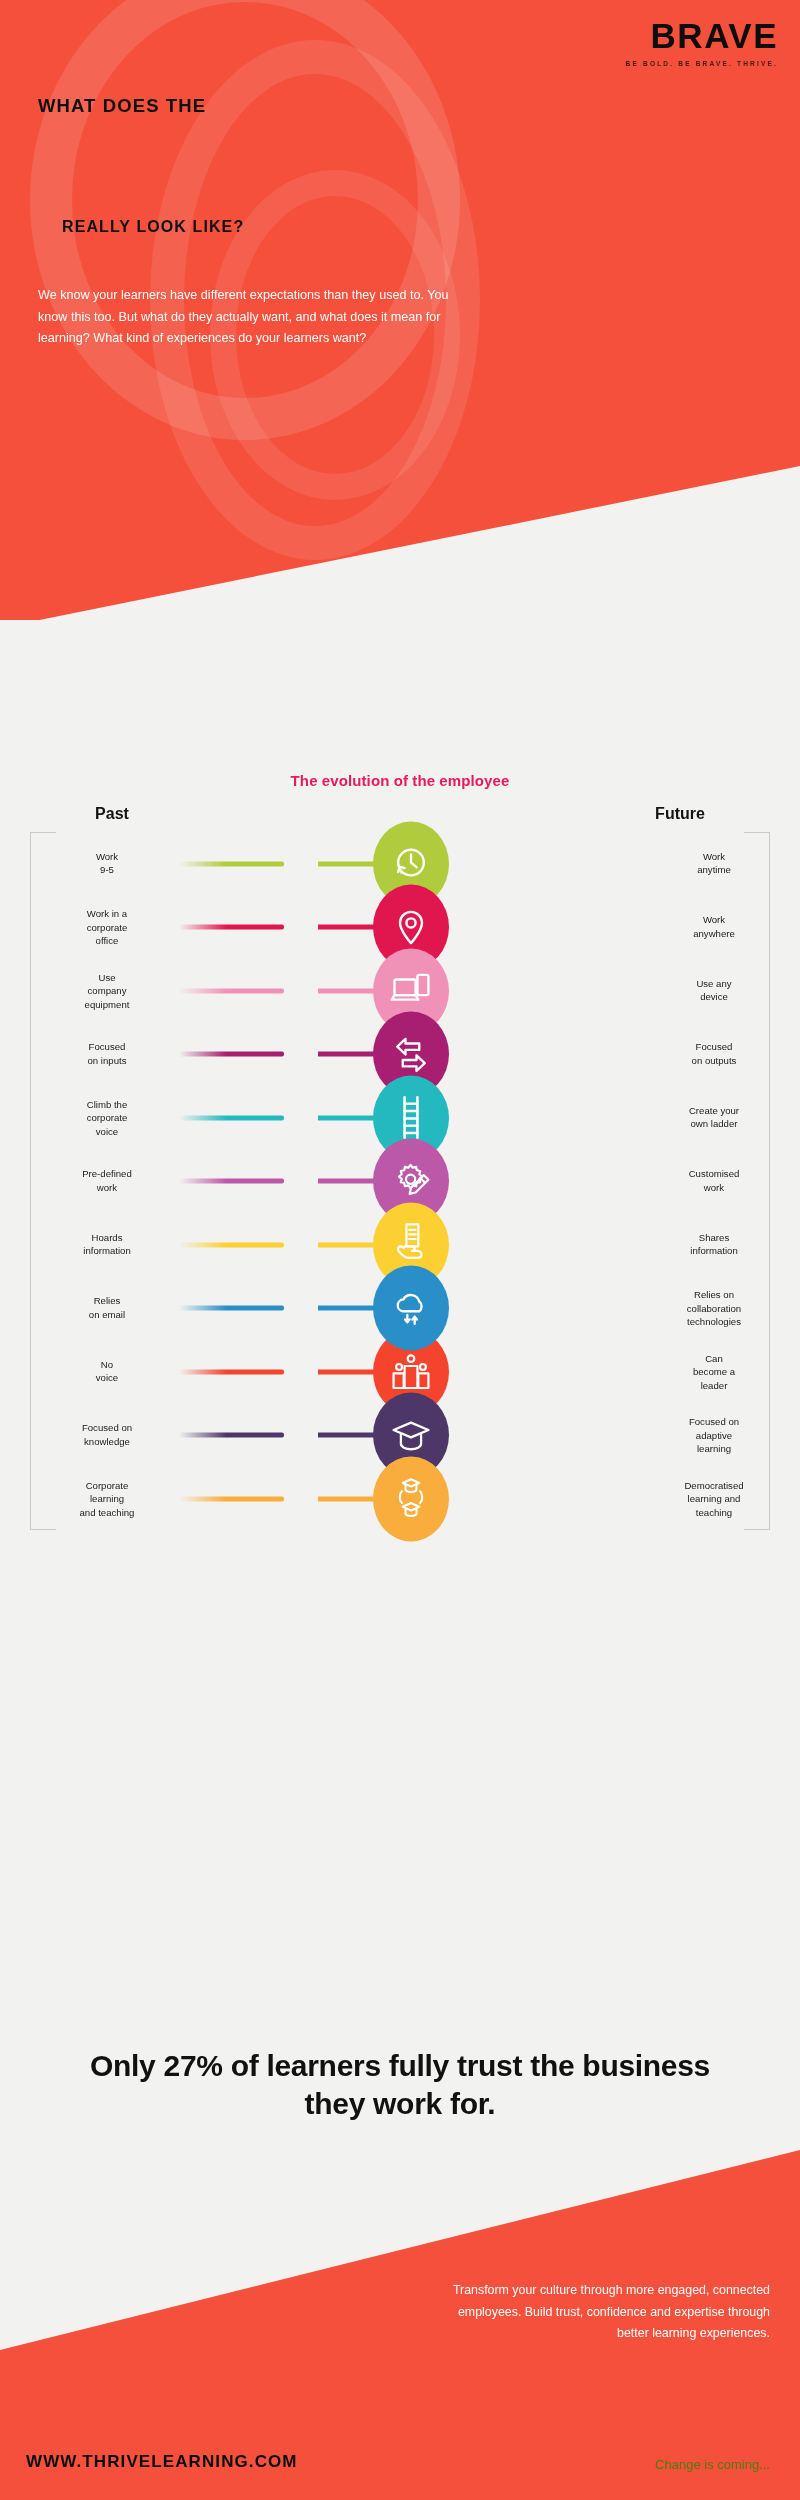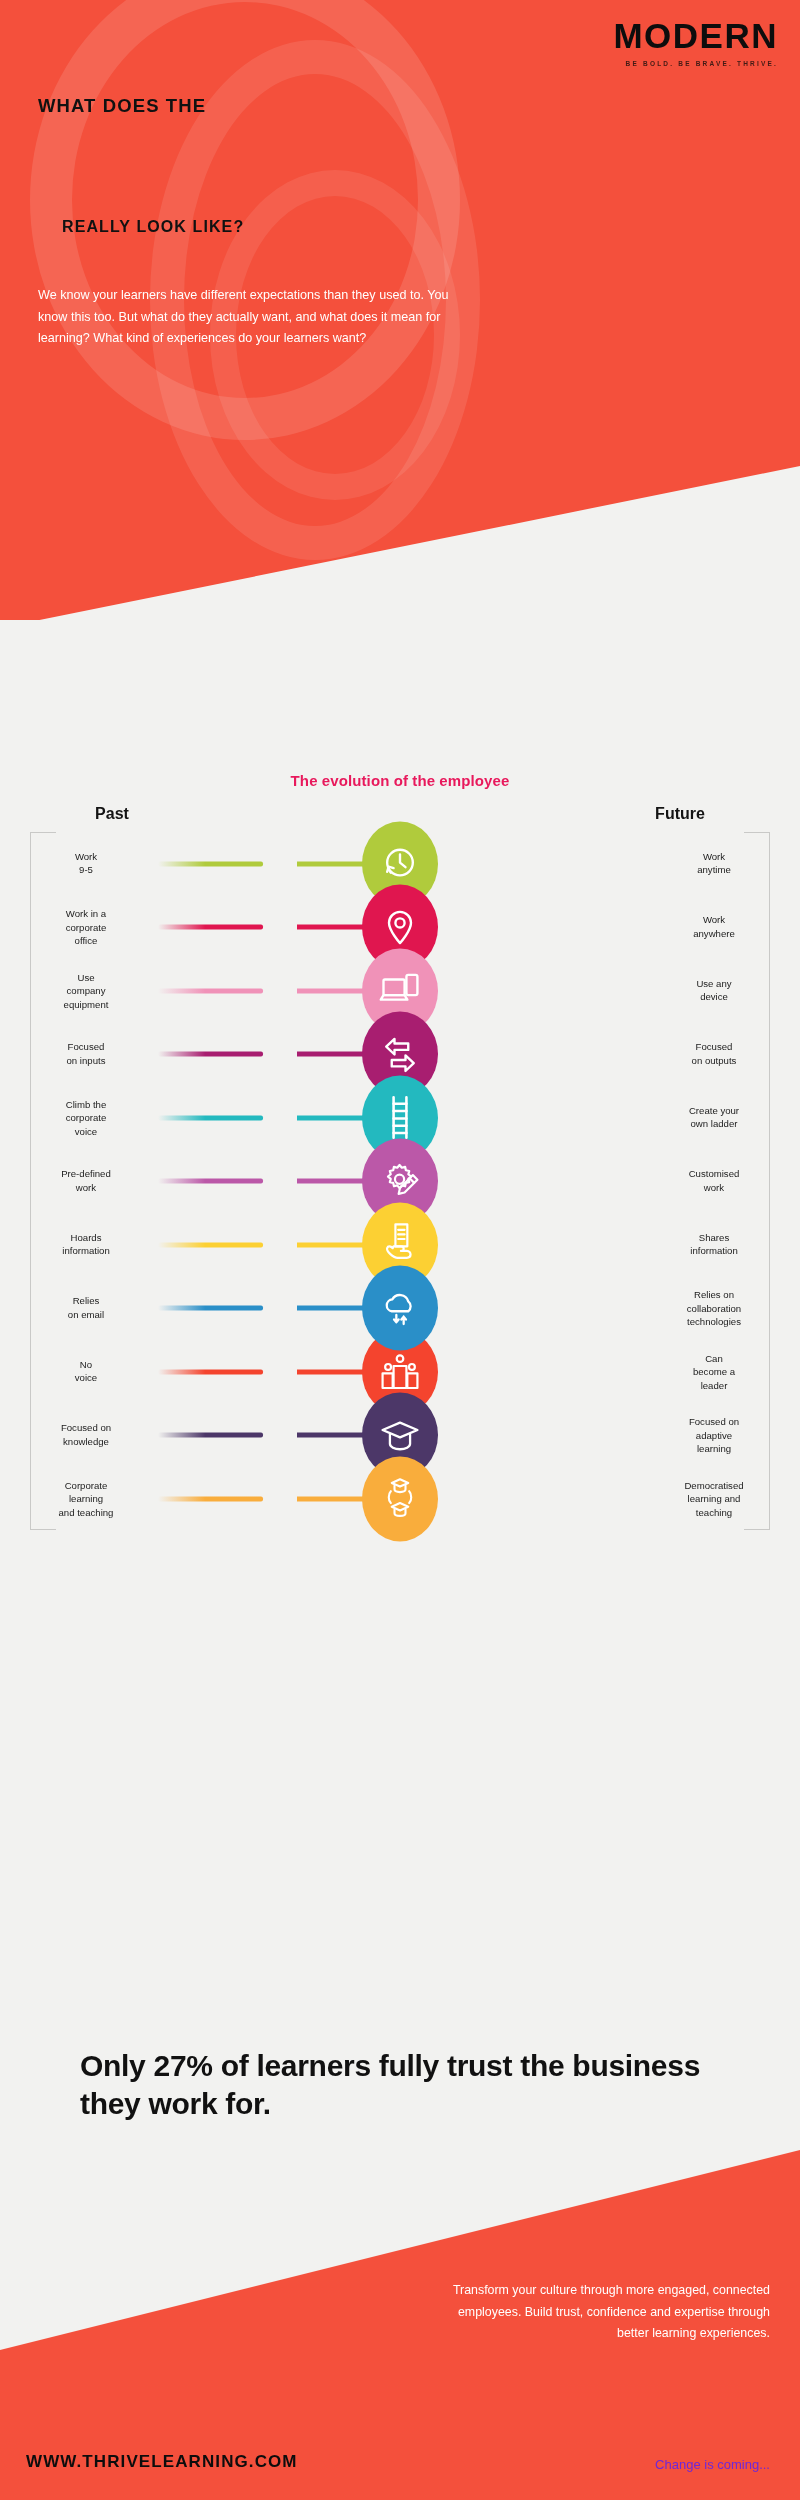--- a/index.html
+++ b/index.html
@@ -77,21 +77,21 @@
 
   .bracket {
     position:absolute; top:212px; width:26px; height:698px;
     border-top:1.3px solid #c9c9c7;
     border-bottom:1.3px solid #c9c9c7;
   }
   .bracket-l { left:30px;  border-left:1.3px solid #c9c9c7; }
   .bracket-r { right:30px; border-right:1.3px solid #c9c9c7; }
 
   .rows { position:absolute; top:212px; left:0; width:800px; }
-  .row { position:relative; height:63.5px; }
+  .row { position:relative; height:63.5px;margin-left:21px; }
 
   .lbl {
     position:absolute; top:50%; transform:translateY(-50%);
     width:132px; text-align:center; font-size:9.6px;
     line-height:1.42; color:#1c1c1c;
   }
   .lbl-left  { left:20px; }
   .lbl-right { right:20px; }
 
   
@@ -119,21 +119,21 @@
     display:flex; align-items:center; justify-content:center;
   }
   .bubble svg { width:44px; height:44px; display:block; }
 
   
   .stat {
     position:absolute; left:0; top:2020px; width:800px; height:130px;
     background:#f2f2f0; display:flex; align-items:center; justify-content:center;
   }
   .stat-text {
-    width:640px; text-align:left; font-size:30px; font-weight:bold;
+    width:640px; text-align:center; font-size:30px; font-weight:bold;
     line-height:1.26; color:#111; letter-spacing:-0.3px;
   }
 
   
   .footer {
     position:absolute; left:0; top:2150px; width:800px; height:350px;
     background:#f2f2f0; overflow:hidden;
   }
   .footer-red {
     position:absolute; left:0; top:0; width:800px; height:350px;
@@ -143,34 +143,34 @@
   .footer-para {
     position:absolute; right:30px; top:130px; width:335px;
     text-align:right; font-size:12.4px; line-height:1.74; color:#ffffff;
   }
   .footer-url {
     position:absolute; left:26px; bottom:28px;
     font-size:17px; font-weight:bold; letter-spacing:1.1px; color:#0d0d0d;
   }
   .footer-change {
     position:absolute; right:30px; bottom:28px;
-    font-size:13px; color:#6d28d9;
+    font-size:13px; color:#4d7c0f;
   }
 </style>
 </head>
 <body>
 
 <div class="hero">
   <div class="hero-ring ring-a"></div>
   <div class="hero-ring ring-b"></div>
   <div class="hero-ring ring-c"></div>
   <div class="hero-diag"></div>
 
   <div class="logo-wrap">
-    <div class="logo-word">MODERN</div>
+    <div class="logo-word">BRAVE</div>
     <div class="logo-tag">BE BOLD. BE BRAVE. THRIVE.</div>
   </div>
 
   <div class="kicker">WHAT DOES THE</div>
   <div class="subkicker">REALLY LOOK LIKE?</div>
   <div class="hero-para">We know your learners have different expectations than they used to. You know this too. But what do they actually want, and what does it mean for learning? What kind of experiences do your learners want?</div>
 </div>
 
 <div class="evo">
   <div class="evo-title">The evolution of the employee</div>

